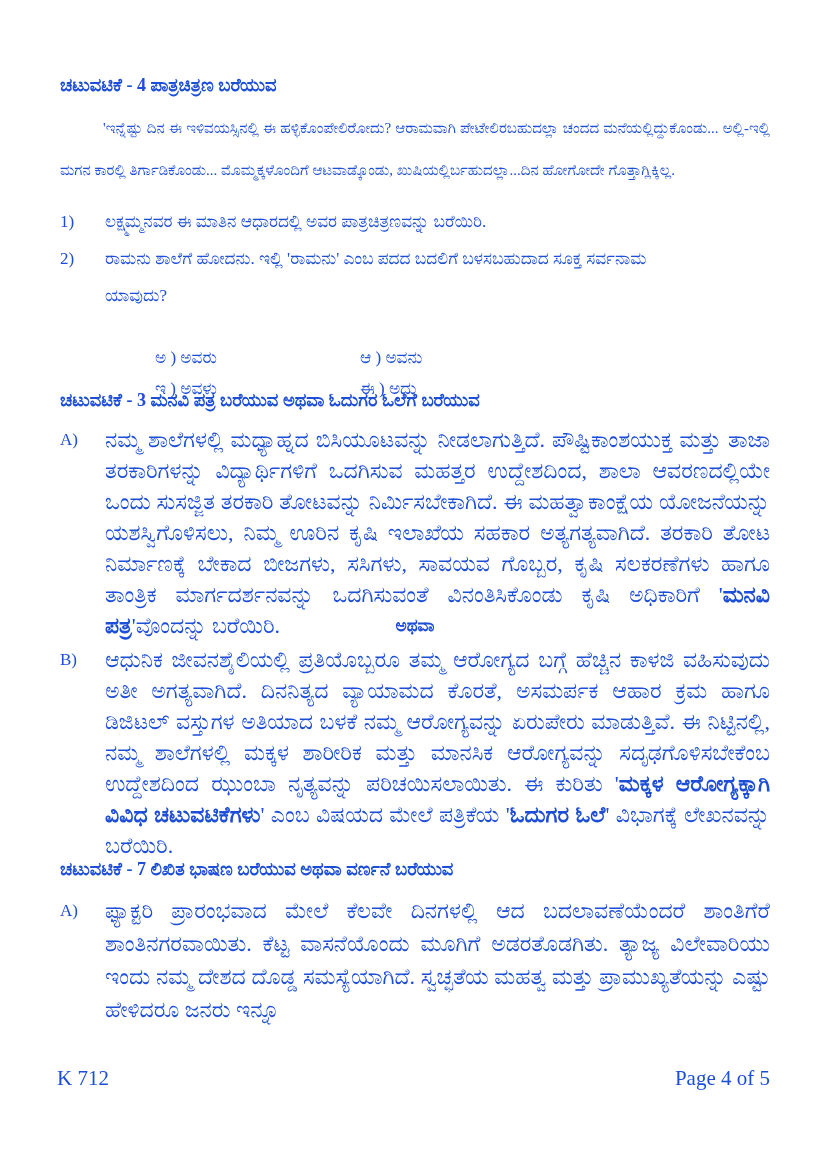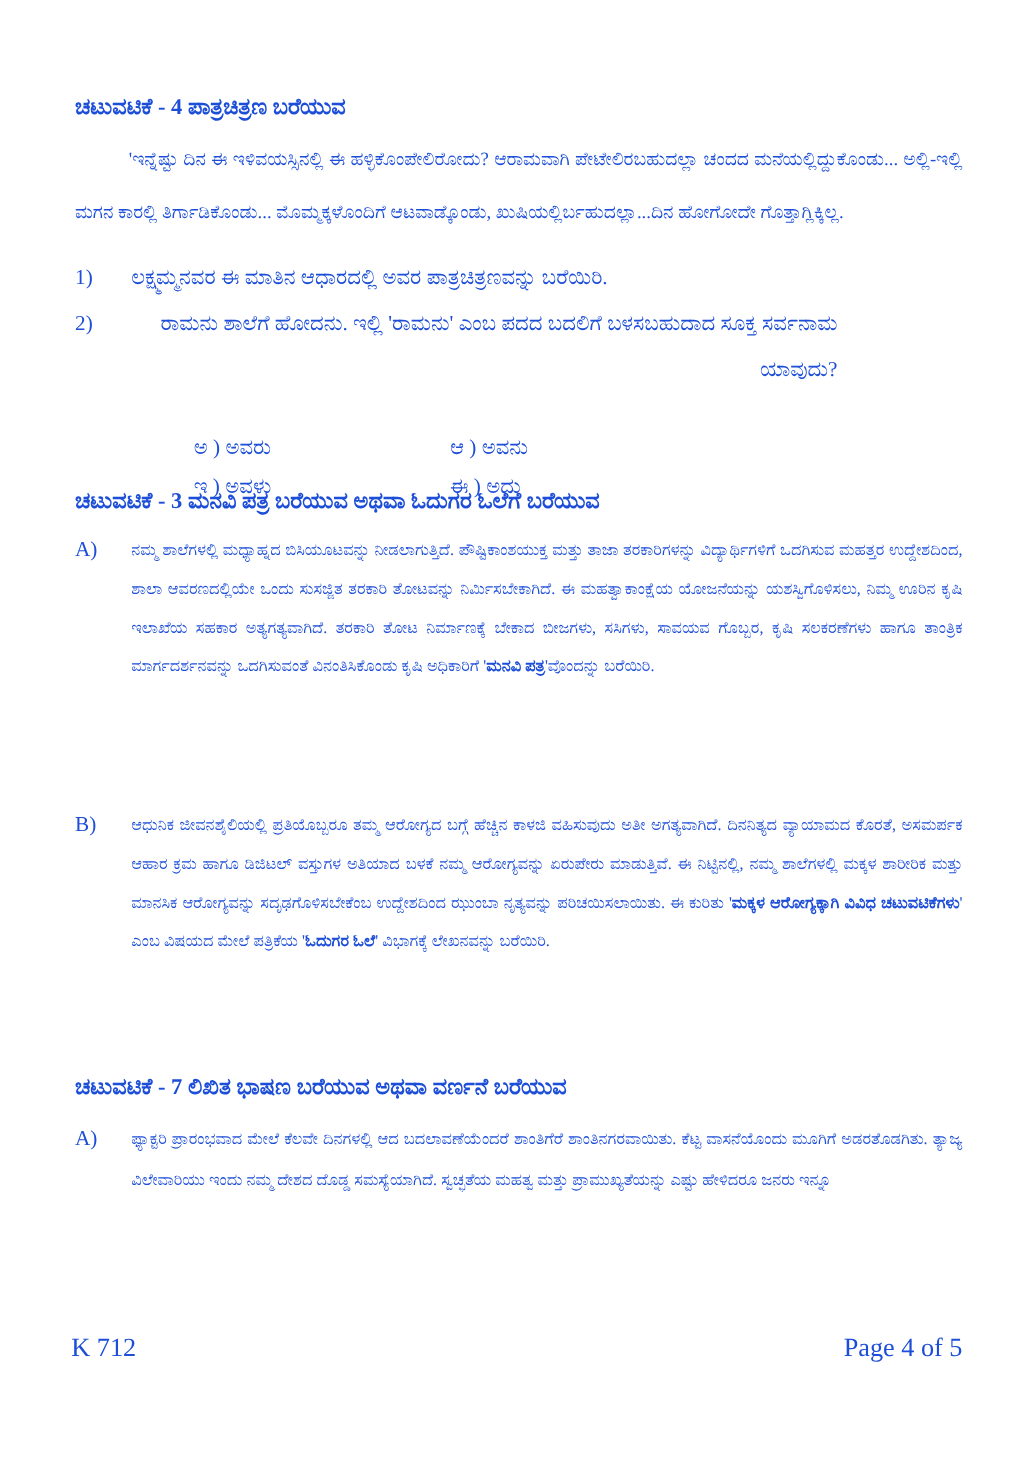--- a/index.html
+++ b/index.html
@@ -44,21 +44,20 @@
     flex-shrink: 0;
     font-size: 17px;
     line-height: 37px;
   }
   .qtext {
     font-size: 17px;
     line-height: 37px;
   }
   .qtext.narrow {
     max-width: 565px;
-    text-align: right;
   }
   .options-grid {
     position: absolute;
     left: 155px;
     width: 420px;
     display: grid;
     grid-template-columns: 205px 1fr;
     font-size: 17px;
     line-height: 31px;
   }
@@ -67,21 +66,21 @@
     align-items: flex-start;
   }
   .part-label {
     width: 45px;
     flex-shrink: 0;
     font-size: 17px;
     line-height: 31px;
   }
   .part-text {
     flex: 1;
-    font-size: 13px;
+    font-size: 22px;
     line-height: 31px;
     text-align: justify;
   }
   .or-sep {
     text-align: center;
     font-size: 17px;
     font-weight: bold;
     line-height: 31px;
   }
   .b {
@@ -128,20 +127,21 @@
     <span>ಈ ) ಅದು</span>
   </div>
 
   <div class="abs heading" style="top:388px;">ಚಟುವಟಿಕೆ - 3 ಮನವಿ ಪತ್ರ ಬರೆಯುವ ಅಥವಾ ಓದುಗರ ಓಲೆಗೆ ಬರೆಯುವ</div>
 
   <div class="abs part-row" style="top:424px;">
     <span class="part-label">A)</span>
     <span class="part-text"><span>ನಮ್ಮ ಶಾಲೆಗಳಲ್ಲಿ ಮಧ್ಯಾಹ್ನದ ಬಿಸಿಯೂಟವನ್ನು ನೀಡಲಾಗುತ್ತಿದೆ. ಪೌಷ್ಟಿಕಾಂಶಯುಕ್ತ ಮತ್ತು ತಾಜಾ ತರಕಾರಿಗಳನ್ನು ವಿದ್ಯಾರ್ಥಿಗಳಿಗೆ ಒದಗಿಸುವ ಮಹತ್ತರ ಉದ್ದೇಶದಿಂದ, ಶಾಲಾ ಆವರಣದಲ್ಲಿಯೇ ಒಂದು ಸುಸಜ್ಜಿತ ತರಕಾರಿ ತೋಟವನ್ನು ನಿರ್ಮಿಸಬೇಕಾಗಿದೆ. ಈ ಮಹತ್ವಾಕಾಂಕ್ಷೆಯ ಯೋಜನೆಯನ್ನು ಯಶಸ್ವಿಗೊಳಿಸಲು, ನಿಮ್ಮ ಊರಿನ ಕೃಷಿ ಇಲಾಖೆಯ ಸಹಕಾರ ಅತ್ಯಗತ್ಯವಾಗಿದೆ. ತರಕಾರಿ ತೋಟ ನಿರ್ಮಾಣಕ್ಕೆ ಬೇಕಾದ ಬೀಜಗಳು, ಸಸಿಗಳು, ಸಾವಯವ ಗೊಬ್ಬರ, ಕೃಷಿ ಸಲಕರಣೆಗಳು ಹಾಗೂ ತಾಂತ್ರಿಕ ಮಾರ್ಗದರ್ಶನವನ್ನು ಒದಗಿಸುವಂತೆ ವಿನಂತಿಸಿಕೊಂಡು ಕೃಷಿ ಅಧಿಕಾರಿಗೆ '</span><span class="b">ಮನವಿ ಪತ್ರ</span><span>'ವೊಂದನ್ನು ಬರೆಯಿರಿ.</span></span>
   </div>
 
+  <div class="abs or-sep" style="top:610px;">ಅಥವಾ</div>
 
   <div class="abs part-row" style="top:644px;">
     <span class="part-label">B)</span>
     <span class="part-text"><span>ಆಧುನಿಕ ಜೀವನಶೈಲಿಯಲ್ಲಿ ಪ್ರತಿಯೊಬ್ಬರೂ ತಮ್ಮ ಆರೋಗ್ಯದ ಬಗ್ಗೆ ಹೆಚ್ಚಿನ ಕಾಳಜಿ ವಹಿಸುವುದು ಅತೀ ಅಗತ್ಯವಾಗಿದೆ. ದಿನನಿತ್ಯದ ವ್ಯಾಯಾಮದ ಕೊರತೆ, ಅಸಮರ್ಪಕ ಆಹಾರ ಕ್ರಮ ಹಾಗೂ ಡಿಜಿಟಲ್ ವಸ್ತುಗಳ ಅತಿಯಾದ ಬಳಕೆ ನಮ್ಮ ಆರೋಗ್ಯವನ್ನು ಏರುಪೇರು ಮಾಡುತ್ತಿವೆ. ಈ ನಿಟ್ಟಿನಲ್ಲಿ, ನಮ್ಮ ಶಾಲೆಗಳಲ್ಲಿ ಮಕ್ಕಳ ಶಾರೀರಿಕ ಮತ್ತು ಮಾನಸಿಕ ಆರೋಗ್ಯವನ್ನು ಸದೃಢಗೊಳಿಸಬೇಕೆಂಬ ಉದ್ದೇಶದಿಂದ ಝುಂಬಾ ನೃತ್ಯವನ್ನು ಪರಿಚಯಿಸಲಾಯಿತು. ಈ ಕುರಿತು '</span><span class="b">ಮಕ್ಕಳ ಆರೋಗ್ಯಕ್ಕಾಗಿ ವಿವಿಧ ಚಟುವಟಿಕೆಗಳು</span><span>' ಎಂಬ ವಿಷಯದ ಮೇಲೆ ಪತ್ರಿಕೆಯ '</span><span class="b">ಓದುಗರ ಓಲೆ</span><span>' ವಿಭಾಗಕ್ಕೆ ಲೇಖನವನ್ನು ಬರೆಯಿರಿ.</span></span>
   </div>
 
   <div class="abs heading" style="top:857px;">ಚಟುವಟಿಕೆ - 7 ಲಿಖಿತ ಭಾಷಣ ಬರೆಯುವ ಅಥವಾ ವರ್ಣನೆ ಬರೆಯುವ</div>
 
   <div class="abs part-row lh33" style="top:894px;">
     <span class="part-label">A)</span>

